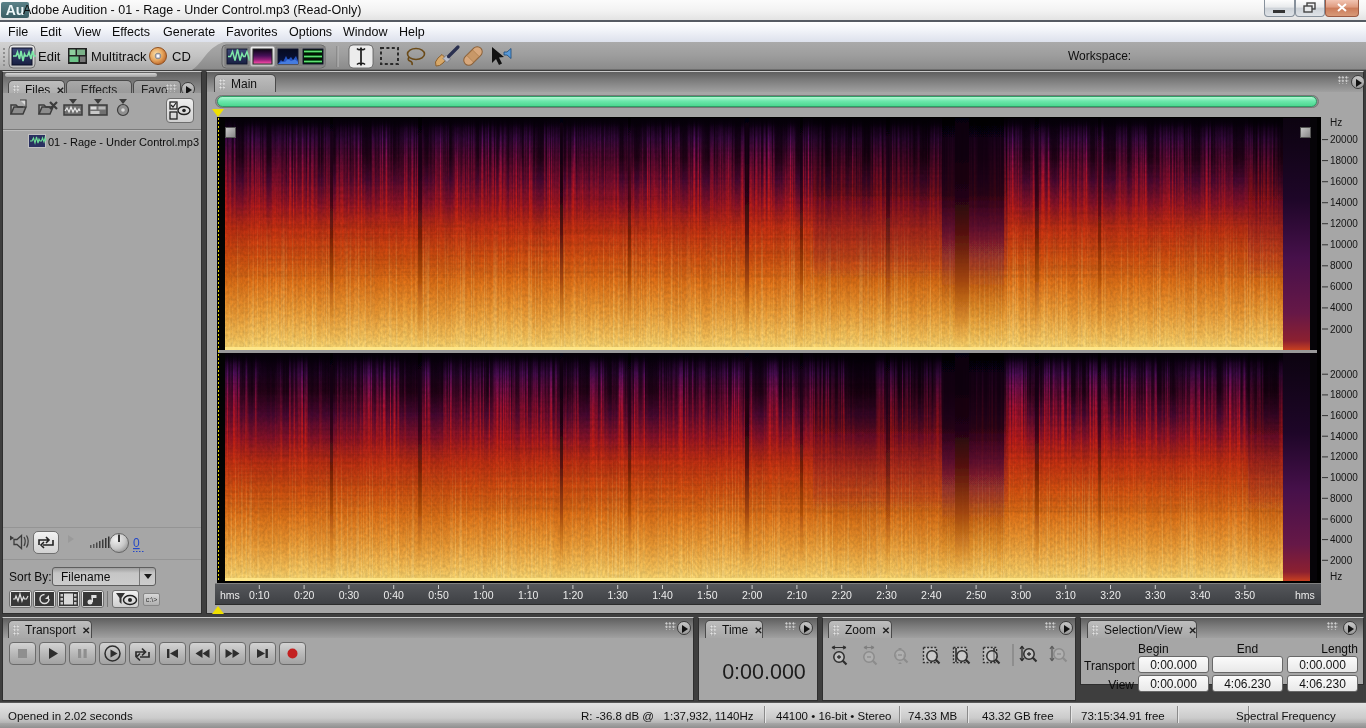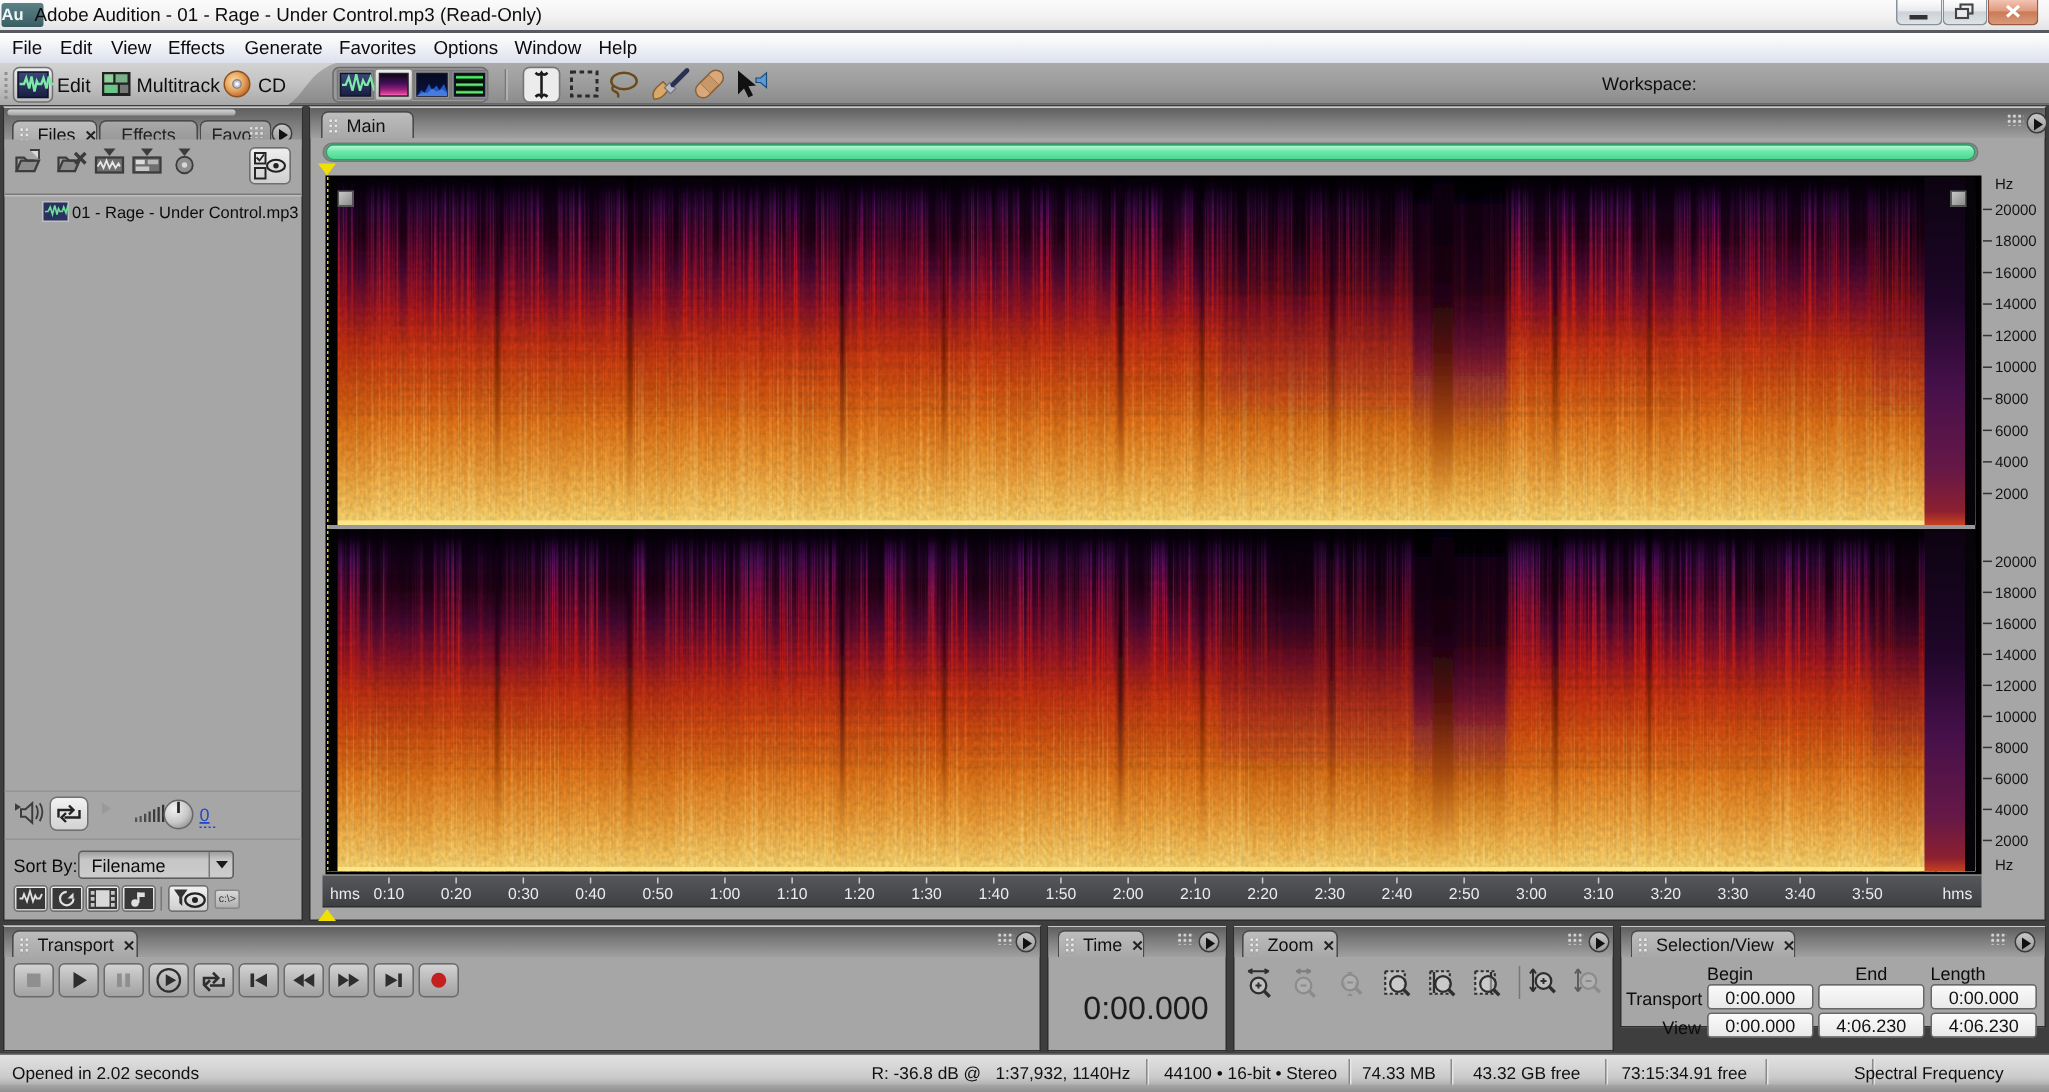--- a/index.html
+++ b/index.html
@@ -4,21 +4,21 @@
 <style>
   * { margin:0; padding:0; box-sizing:border-box; }
   html,body { width:1366px; height:728px; overflow:hidden; font-family:"Liberation Sans", sans-serif; }
   #app { position:relative; width:1366px; height:728px; background:#3e3e3e; }
   .abs { position:absolute; }
 
   
   #titlebar { left:0; top:0; width:1366px; height:20px;
     background:linear-gradient(180deg,#fbfbfb 0%,#f2f2f2 55%,#e3e3e3 100%); }
   #auicon { left:1px; top:2px; width:28px; height:16px; background:linear-gradient(180deg,#5b8288,#3a5d63);
-    border-radius:2px; color:#eef7f8; font-size:11px; font-weight:bold; line-height:16px; }
+    border-radius:2px; color:#eef7f8; font-size:14px; font-weight:bold; text-align:center; line-height:16px; }
   #title { left:23px; top:3px; font-size:12.5px; color:#0c0c0c; }
   .winbtn { top:0; height:17px; border:1px solid #87919c; border-top:none; background:linear-gradient(180deg,#fdfdfd,#e8eaec 45%,#cdd2d8 50%,#dfe3e7);
     border-radius:0 0 4px 4px; }
   #btnmin { left:1264px; width:31px; }
   #btnmax { left:1295px; width:30px; }
   #btnclose { left:1325px; width:34px; background:linear-gradient(180deg,#f2c4b2,#de9a7e 45%,#cb7a58 50%,#d89a78); border-color:#9c5a43; }
 
   
   #mbartop { left:0; top:20px; width:1366px; height:2px; background:#565b63; }
   #menubar { left:0; top:22px; width:1366px; height:20px;
@@ -805,21 +805,21 @@
         </g>
     </svg>
   </div>
   <div id="selview" class="panel">
     <div class="tabrow"></div>
     <div class="tab" style="left:6px;width:110px"><i class="grip"></i>Selection/View<span class="x">✕</span></div>
     <div class="pgrip" style="left:246px;top:4px"></div>
     <div class="pmenu" style="left:262px;top:3px"></div>
     <div class="abs" style="left:57px;top:24px;width:71px;font-size:12px;color:#0c0c0c">Begin</div>
     <div class="abs" style="left:131px;top:24px;width:71px;text-align:center;font-size:12px;color:#0c0c0c">End</div>
-    <div class="abs" style="left:206px;top:24px;width:71px;text-align:left;font-size:12px;color:#0c0c0c">Length</div>
+    <div class="abs" style="left:206px;top:24px;width:71px;text-align:right;font-size:12px;color:#0c0c0c">Length</div>
     <div class="svlabel" style="left:3px;top:41px">Transport</div>
     <div class="svlabel" style="left:3px;top:60px">View</div>
     <div class="sbox" style="left:57px;top:38px">0:00.000</div>
     <div class="sbox" style="left:131px;top:38px"></div>
     <div class="sbox" style="left:206px;top:38px">0:00.000</div>
     <div class="sbox" style="left:57px;top:57px">0:00.000</div>
     <div class="sbox" style="left:131px;top:57px">4:06.230</div>
     <div class="sbox" style="left:206px;top:57px">4:06.230</div>
   </div>
 

